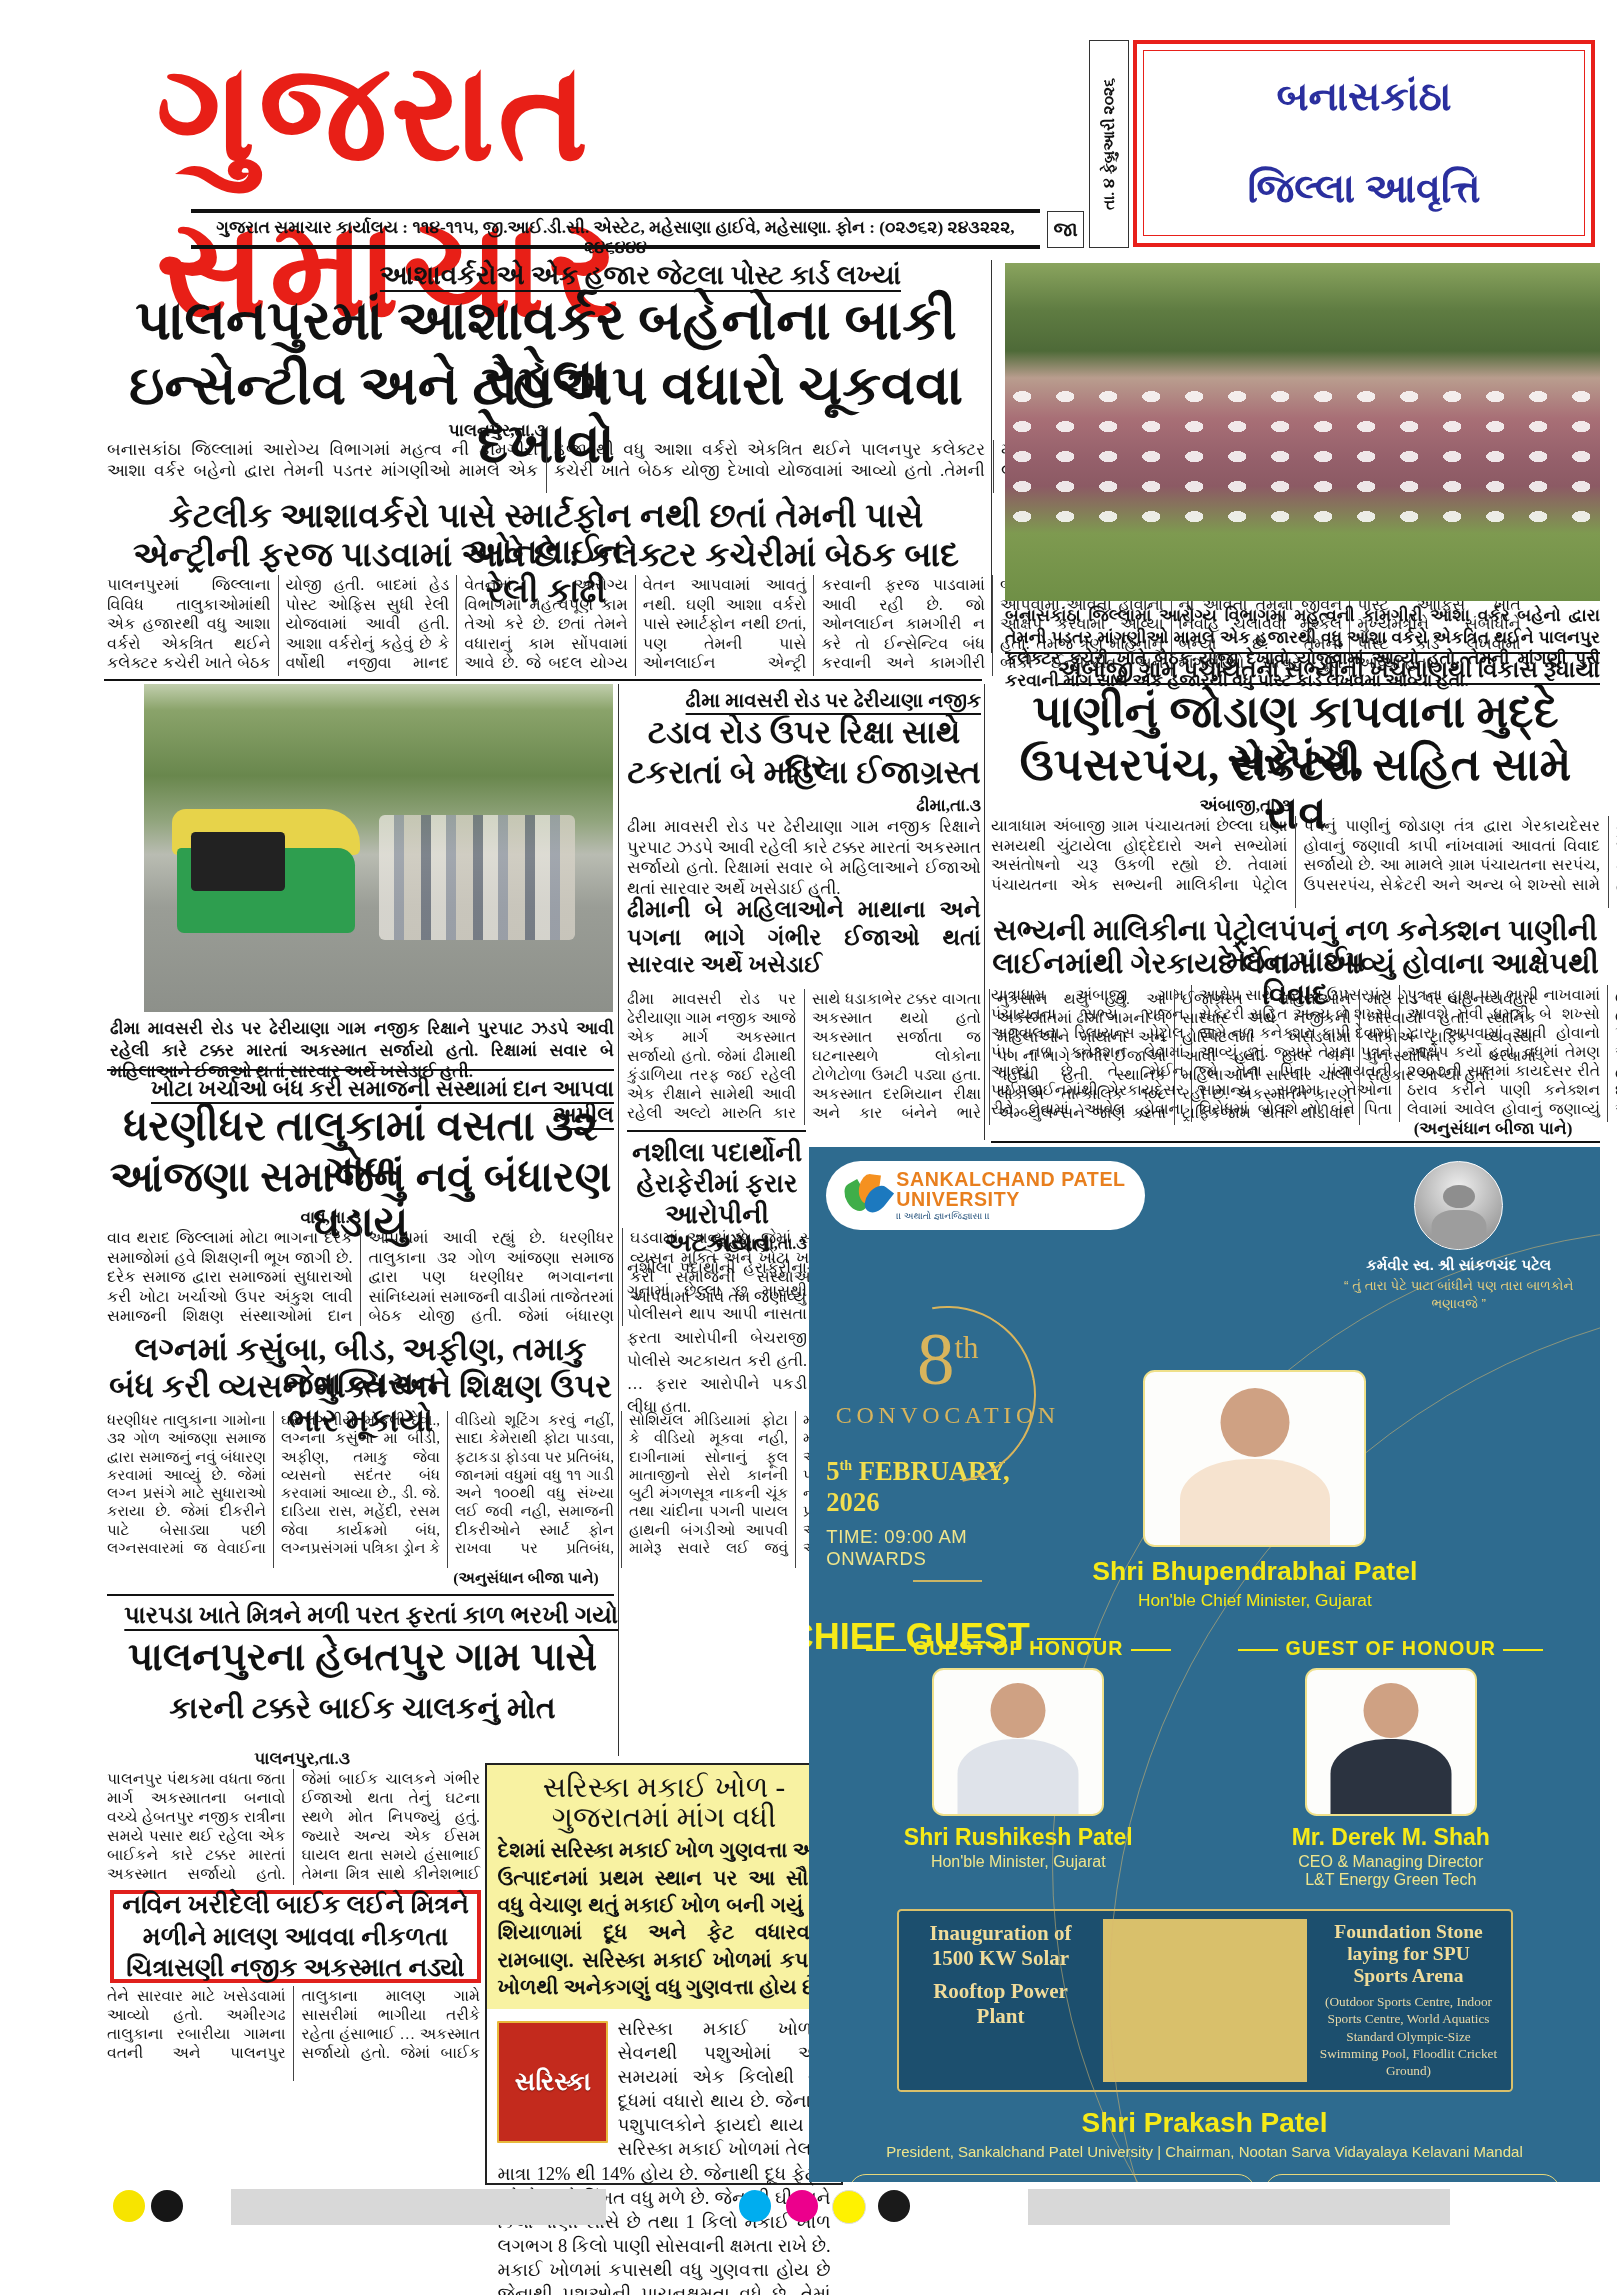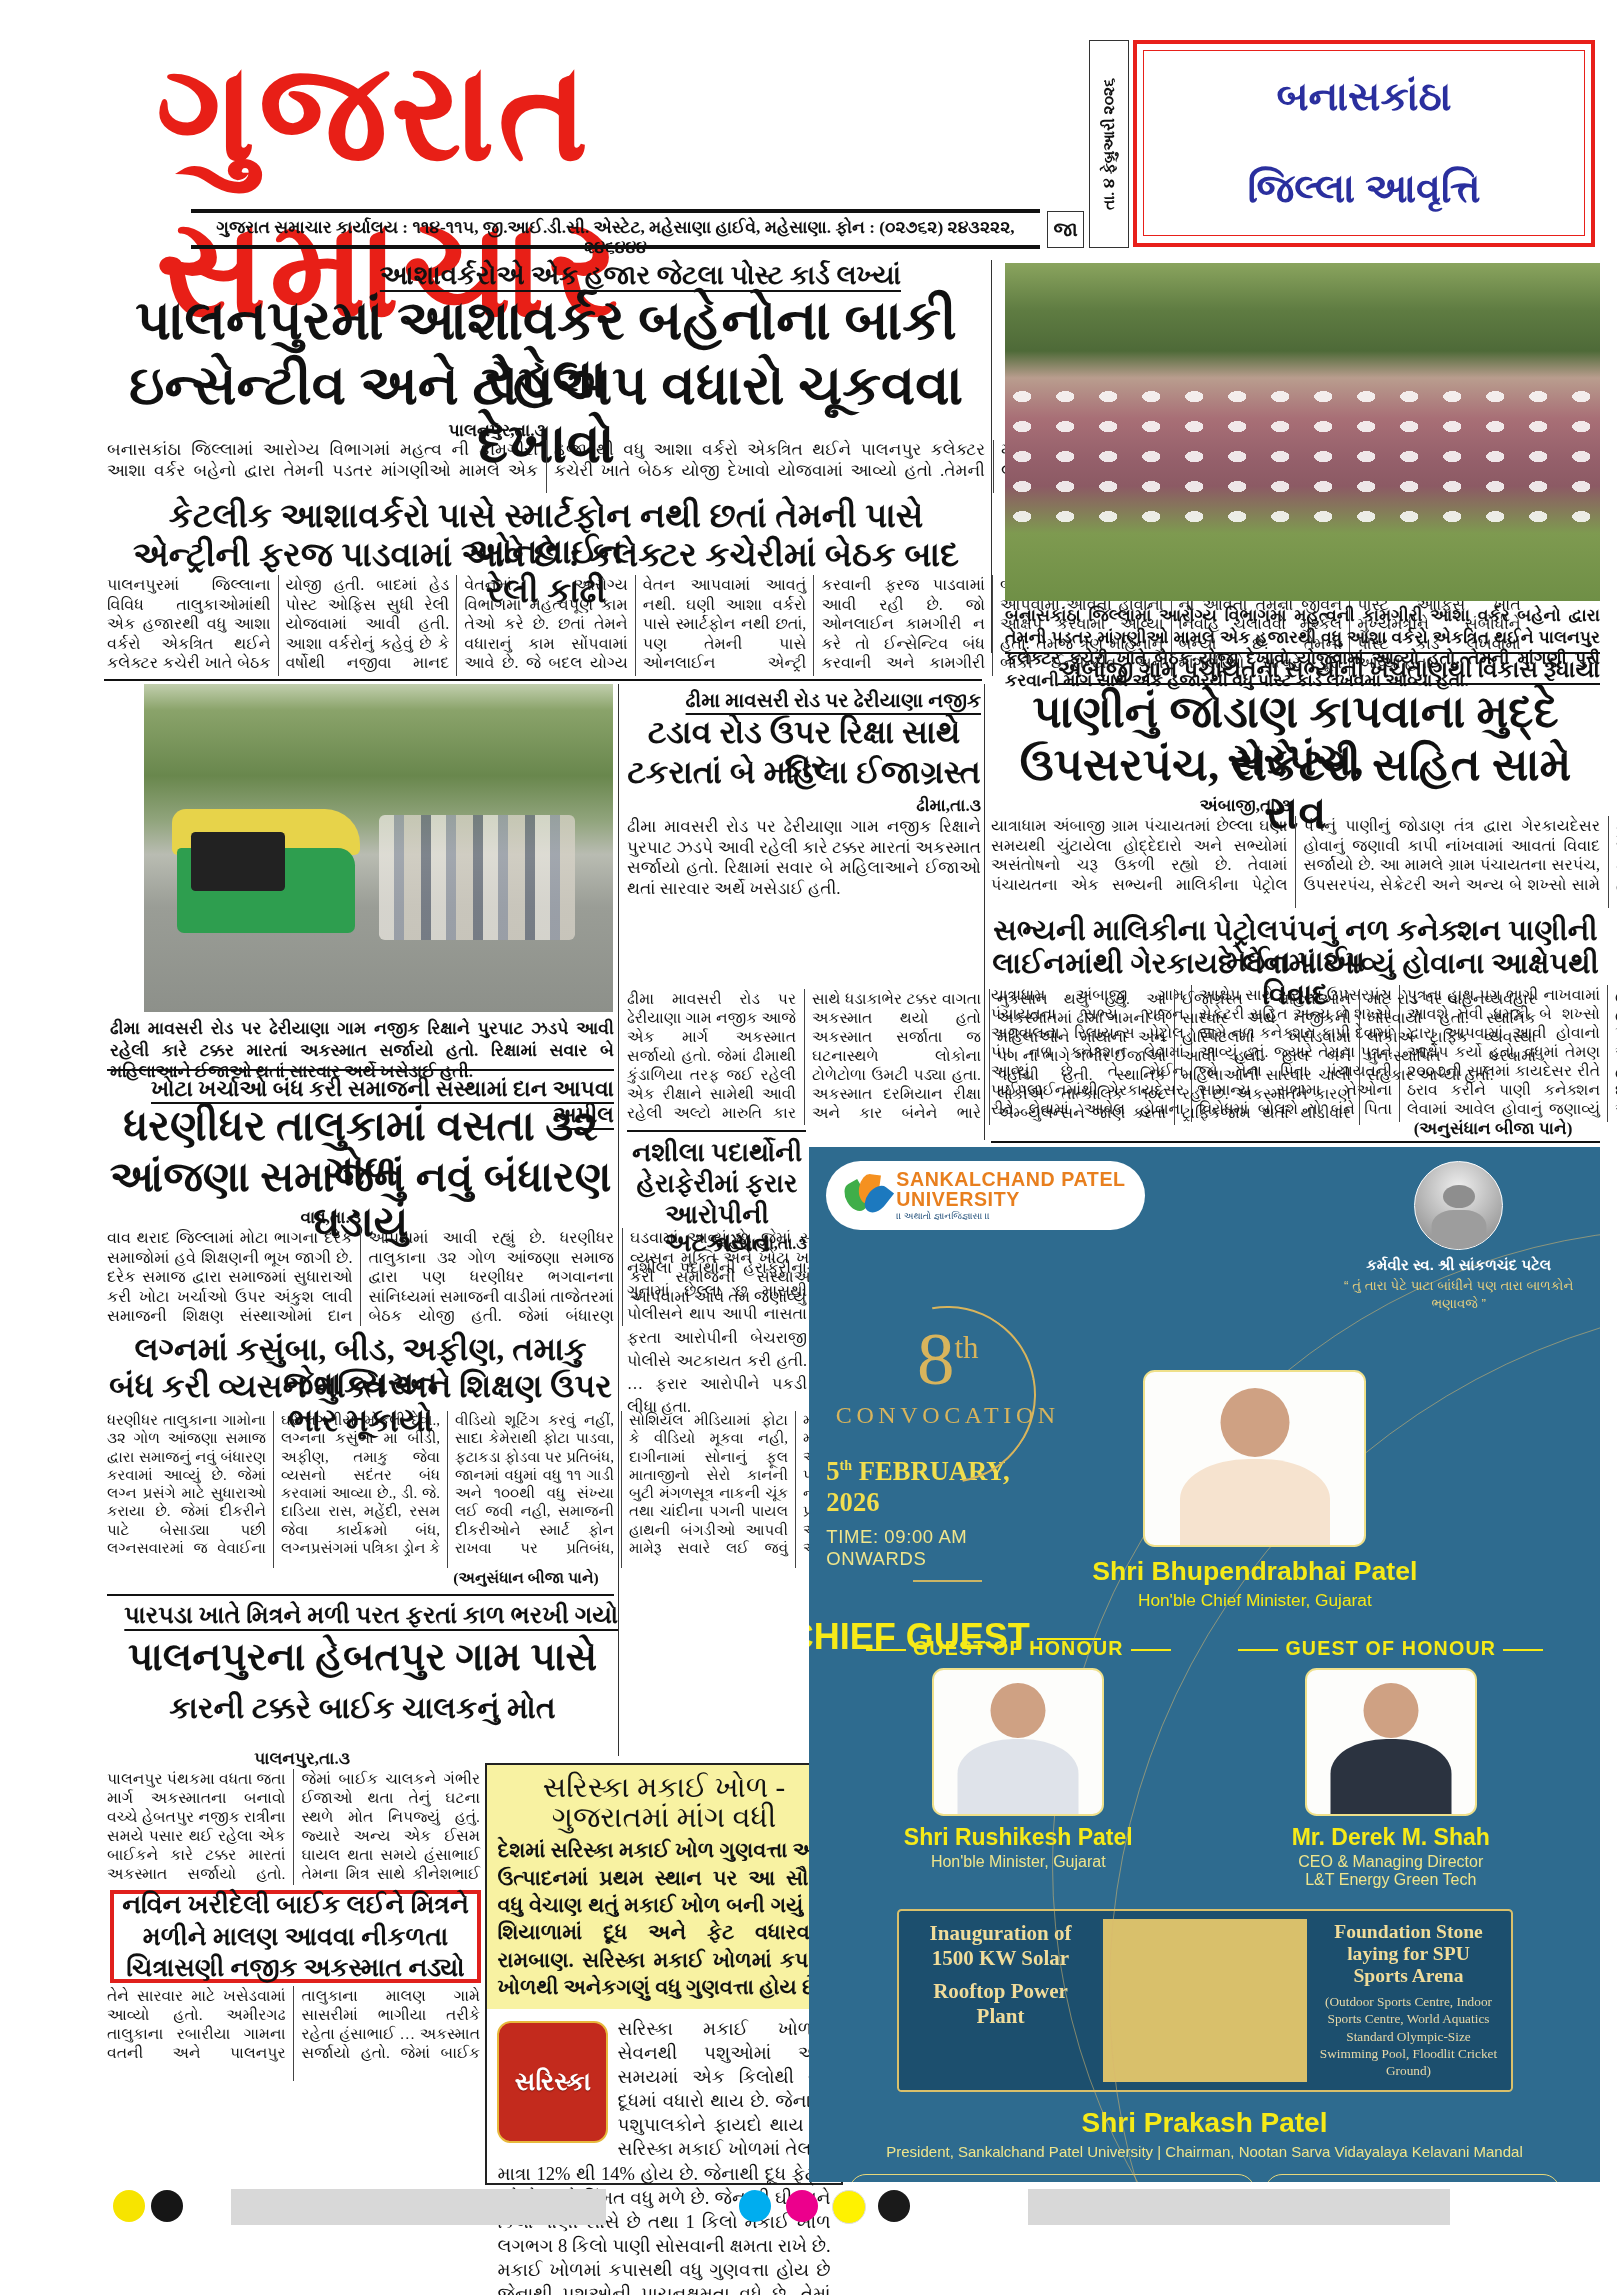--- a/index.html
+++ b/index.html
@@ -32,21 +32,21 @@
   
   .redbox{border:4px solid #e0201c;background:#fff;display:flex;align-items:center;}
   .redbox div{width:100%;font-weight:bold;text-align:center;line-height:1.25;}
   
   .sariska{border:2.9px solid #222;background:#fff;display:flex;flex-direction:column;}
   .sar-yellow{background:#f8f2a2;padding:7px 10.4px 8px 10.4px;position:relative;}
   .sar-head{font-weight:normal;text-align:center;line-height:1.05;}
   .sar-adlabel{position:absolute;right:1.2px;top:8px;writing-mode:vertical-rl;font-size:12.7px;font-weight:bold;}
   .sar-body{padding:8px 10.4px;text-align:justify;line-height:1.3;}
   .sar-prod{float:left;width:107px;height:118px;margin:3.5px 9.2px 3.5px 0;background:#c32a1d;
-            border:2.9px solid #e7b93c;border-radius:14px;display:flex;align-items:center;justify-content:center;}
+            border:2.9px solid #e7b93c;border-radius:1px;display:flex;align-items:center;justify-content:center;}
   .sar-prod span{color:#fff;font-weight:bold;font-size:25.4px;text-shadow:0 1.2px 1.2px #7d1710;}
   
   .spu{background:#2e6b8f;color:#fff;display:flex;flex-direction:column;overflow:hidden;position:relative;}
   .spu-arc{position:absolute;border:1.2px solid rgba(217,184,110,.55);border-radius:50%;}
   .spu-row{display:flex;justify-content:space-between;align-items:flex-start;padding:14px 17.3px 0 17.3px;position:relative;}
   .spu-logo{background:#fff;border-radius:40px;padding:8px 19.6px;display:flex;align-items:center;gap:10.4px;}
   .flame{position:relative;width:40px;height:44px;}
   .flame i{position:absolute;width:19.6px;height:30px;border-radius:50% 0 50% 50%;}
   .spu-logo-name{color:#e87f1e;font-weight:bold;line-height:1.02;letter-spacing:0.6px;}
   .spu-logo-tag{color:#23507a;font-size:9.2px;margin-top:2.3px;}
@@ -137,20 +137,21 @@
          repeating-linear-gradient(90deg,#e9e6df 0 15px,#9aa0ad 15px 25.4px,#d8d3c8 25.4px 42px,#6b7280 42px 52px);opacity:.75;border-radius:5.8px;"></div>
   </div>
   <div class="abs caption" style="left:110px;top:1018px;width:504px;font-size:17.3px;">ઢીમા માવસરી રોડ પર ઢેરીયાણા ગામ નજીક રિક્ષાને પુરપાટ ઝડપે આવી રહેલી કારે ટક્કર મારતાં અકસ્માત સર્જાયો હતો. રિક્ષામાં સવાર બે મહિલાઆને ઈજાઓ થતાં સારવાર અર્થે ખસેડાઈ હતી.</div>
   <div class="hrule" style="left:107px;top:1069px;width:507px;height:1.7px;"></div>
 
   <div class="abs kicker" style="left:627px;top:689px;width:354px;font-size:20px;">ઢીમા માવસરી રોડ પર ઢેરીયાણા નજીક</div>
   <div class="abs headline" style="left:627px;top:716px;width:354px;font-size:32px;">ટડાવ રોડ ઉપર રિક્ષા સાથે કાર</div>
   <div class="abs headline" style="left:627px;top:756px;width:354px;font-size:32px;">ટકરાતાં બે મહિલા ઈજાગ્રસ્ત</div>
   <div class="abs dateline" style="left:627px;top:796px;width:354px;font-size:17px;">ઢીમા,તા.૩</div>
   <div class="abs bodytxt" style="left:627px;top:817px;width:354px;font-size:17px;">ઢીમા માવસરી રોડ પર ઢેરીયાણા ગામ નજીક રિક્ષાને પુરપાટ ઝડપે આવી રહેલી કારે ટક્કર મારતાં અકસ્માત સર્જાયો હતો. રિક્ષામાં સવાર બે મહિલાઆને ઈજાઓ થતાં સારવાર અર્થે ખસેડાઈ હતી.</div>
+  <div class="abs" style="left:627px;top:896px;width:354px;font-size:23px;font-weight:bold;text-align:justify;line-height:1.2;">ઢીમાની બે મહિલાઓને માથાના અને પગના ભાગે ગંભીર ઈજાઓ થતાં સારવાર અર્થે ખસેડાઈ</div>
   <div class="abs bodytxt c2" style="left:627px;top:989px;width:354px;height:136px;font-size:15.6px;">ઢીમા માવસરી રોડ પર ઢેરીયાણા ગામ નજીક આજે એક માર્ગ અકસ્માત સર્જાયો હતો. જેમાં ઢીમાથી કુંડાળિયા તરફ જઈ રહેલી એક રીક્ષાને સામેથી આવી રહેલી અલ્ટો મારુતિ કાર સાથે ધડાકાભેર ટક્કર વાગતા અકસ્માત થયો હતો અકસ્માત સર્જાતા જ ઘટનાસ્થળે લોકોના ટોળેટોળા ઉમટી પડ્યા હતા. અકસ્માત દરમિયાન રીક્ષા અને કાર બંનેને ભારે નુકસાન થયું હતું. આ અકસ્માતમાં ઢીમા ગામની બે મહિલાઓને માથાના અને પગ ના ભાગે ગંભીર ઈજાઓ પહોંચી હતી. સ્થાનિક લોકોએ તાત્કાલિક ૧૦૮ એમ્બ્યુલન્સને જાણ કરતા ઈજાગ્રસ્ત મહિલાઓને સારવાર અર્થે નજીકની હોસ્પિટલમાં ખસેડવામાં આવી હતી. હાલ બંને મહિલાઓની સારવાર ચાલી રહી છે. અકસ્માતને કારણે ટ્રાફિકજામ થતાં થોડીવાર માટે રોડ પર વાહનવ્યવહાર ખોરવાયો હતો. સ્થાનિક લોકોએ ટ્રાફિક વ્યવસ્થા પુનઃસ્થાપિત કરવામાં સહકાર આપ્યો હતો.</div>
   <div class="hrule" style="left:627px;top:1130px;width:179px;height:1.7px;"></div>
 
   <div class="abs headline" style="left:627px;top:1139px;width:180px;font-size:26px;">નશીલા પદાર્થોની</div>
   <div class="abs headline" style="left:627px;top:1170px;width:180px;font-size:26px;">હેરાફેરીમાં ફરાર</div>
   <div class="abs headline" style="left:627px;top:1201px;width:180px;font-size:26px;">આરોપીની અટકાયત</div>
   <div class="abs dateline" style="left:627px;top:1235px;width:180px;font-size:16px;">મહેસાણા,તા.૩</div>
   <div class="abs bodytxt" style="left:627px;top:1256px;width:180px;height:494px;font-size:16px;line-height:1.45;">નશીલા પદાર્થોની હેરાફેરીના ગુનામાં છેલ્લા છ માસથી પોલીસને થાપ આપી નાસતા ફરતા આરોપીની બેચરાજી પોલીસે અટકાયત કરી હતી. … ફરાર આરોપીને પકડી લીધા હતા.</div>
 
   <div class="vrule" style="left:618px;top:684px;height:1072px;"></div>

